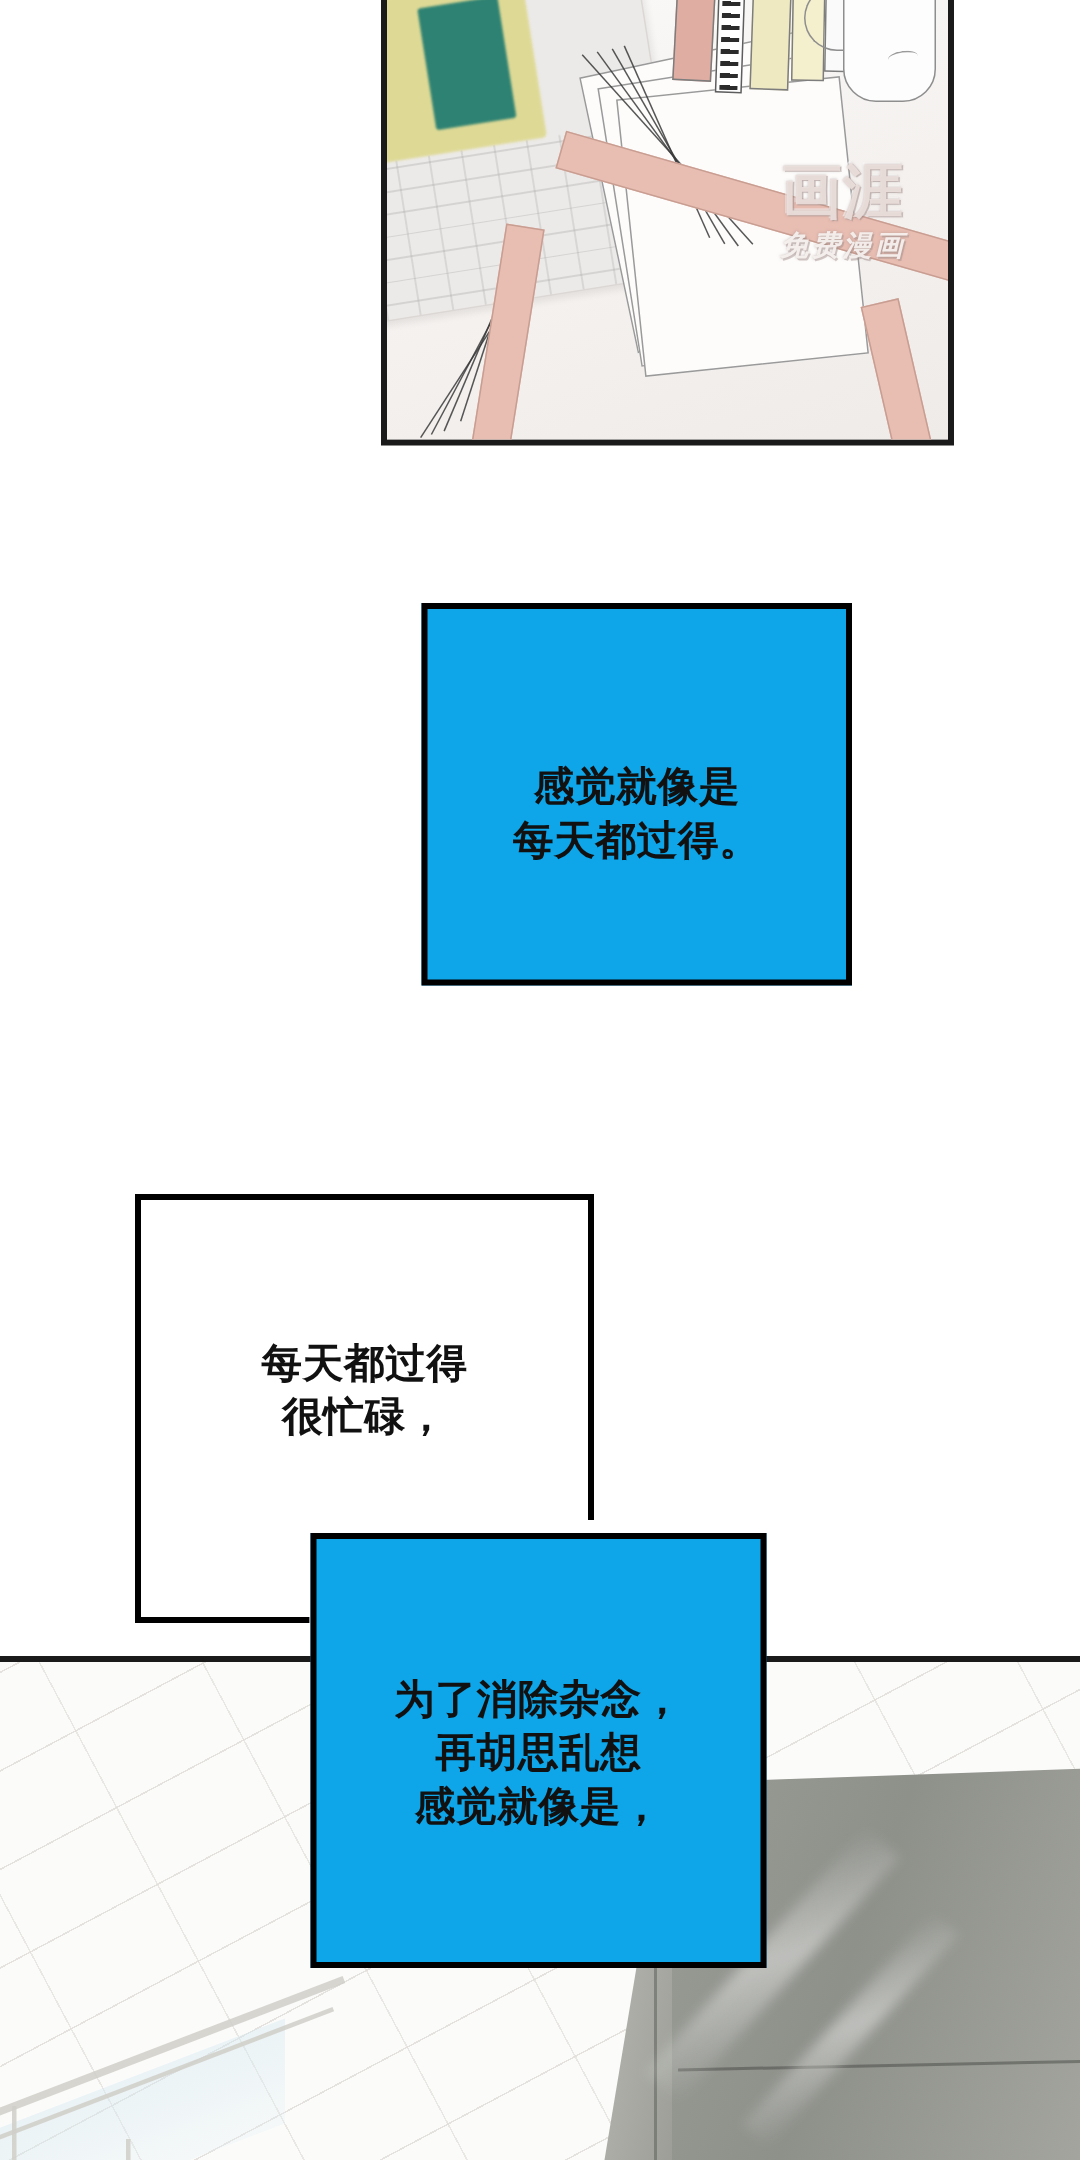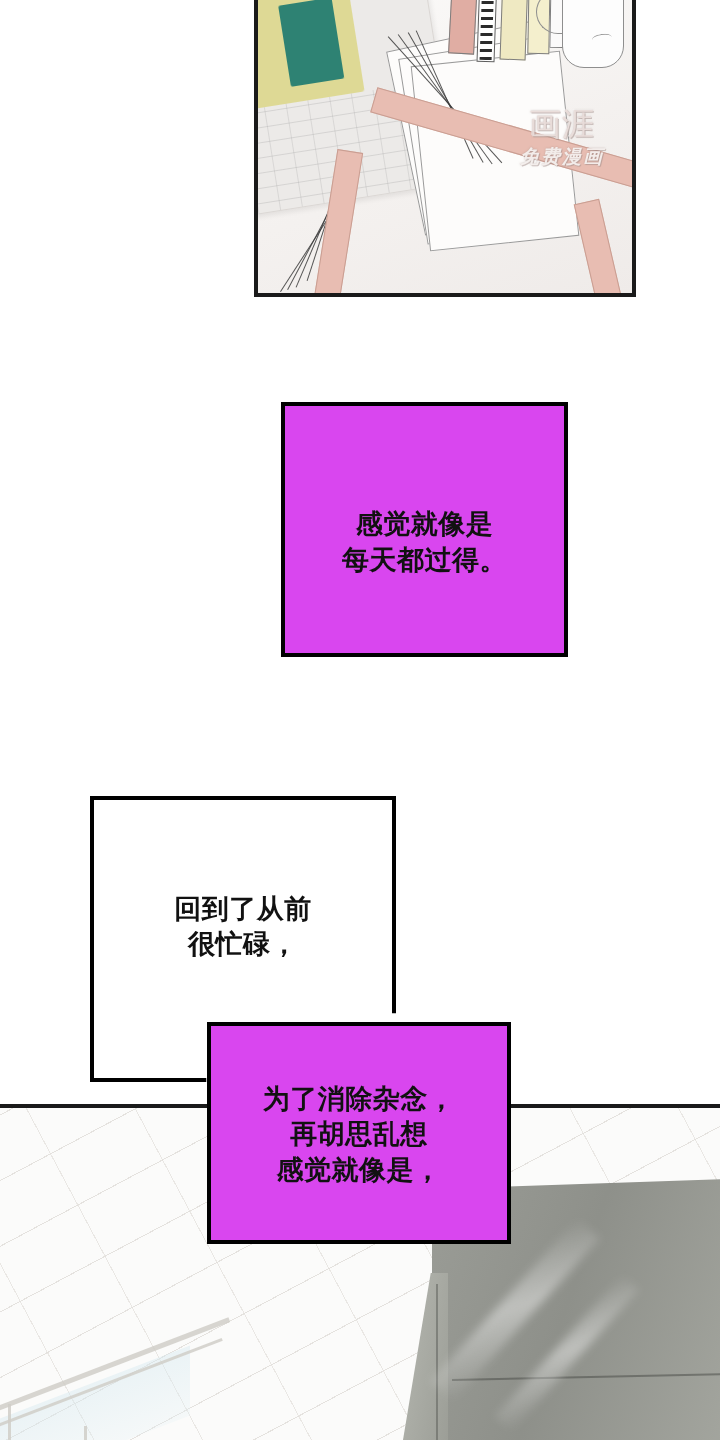--- a/index.html
+++ b/index.html
@@ -157,22 +157,22 @@
     position: absolute;
     right: 2px;
     top: 108px;
     width: 136px;
     text-align: center;
     pointer-events: none;
     user-select: none;
     z-index: 6;
   }
   .watermark .wm-main {
-    font-size: 32px;
-    font-weight: 400;
+    font-size: 40px;
+    font-weight: 700;
     letter-spacing: 1px;
     color: rgba(235,224,220,0.92);
     text-shadow:
       0 0 2px rgba(150,130,125,.55),
       1px 1px 0 rgba(160,140,135,.45),
       -1px -1px 0 rgba(255,255,255,.6);
     line-height: 1;
   }
   .watermark .wm-sub {
     margin-top: 7px;
@@ -183,21 +183,21 @@
     text-shadow:
       0 0 2px rgba(150,130,125,.5),
       1px 1px 0 rgba(165,145,140,.45);
     line-height: 1;
     font-style: italic;
   }
 
   
   .text-box {
     position: absolute;
-    background: #d946ef;
+    background: #0ea5e9;
     border: 4px solid #000000;
     z-index: 10;
     display: flex;
     align-items: center;
     justify-content: center;
   }
   .box-lines {
     width: 100%;
     text-align: center;
     color: #111111;
@@ -237,21 +237,21 @@
   }
   #box2 .box-lines {
     position: absolute;
     left: 0; top: 96px;
     font-size: 27px;
   }
 
   
   #box3 {
     left: 207px; top: 1022px;
-    width: 304px; height: 222px;
+    width: 304px; height: 290px;
   }
   #box3 .box-lines { font-size: 27px; margin-top: 4px; }
 
   
   .art-panel-bottom {
     position: absolute;
     left: 0;
     top: 1104px;
     width: 720px;
     height: 336px;
@@ -380,21 +380,21 @@
     <div class="box-lines">
       <div>感觉就像是</div>
       <div>每天都过得。</div>
     </div>
   </div>
 
   <div id="box2" class="text-box">
     <div class="l-fill"></div>
     <div class="l-stroke"></div>
     <div class="box-lines">
-      <div>回到了从前</div>
+      <div>每天都过得</div>
       <div>很忙碌，</div>
     </div>
   </div>
 
   <div class="art-panel-bottom">
     <div class="floor-tiles"></div>
 
     <div class="gray-wall"></div>
     <div class="gray-wall-left"></div>
     <div class="wall-seam"></div>

